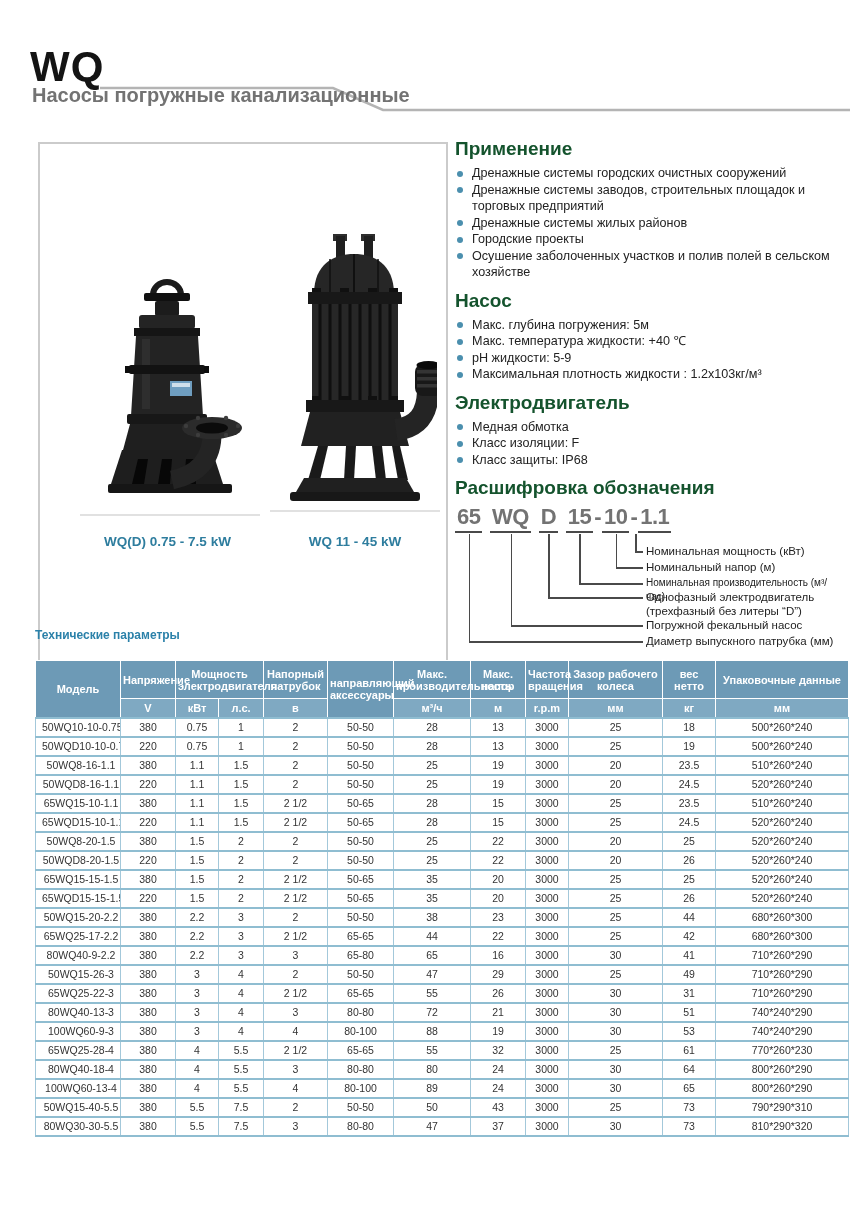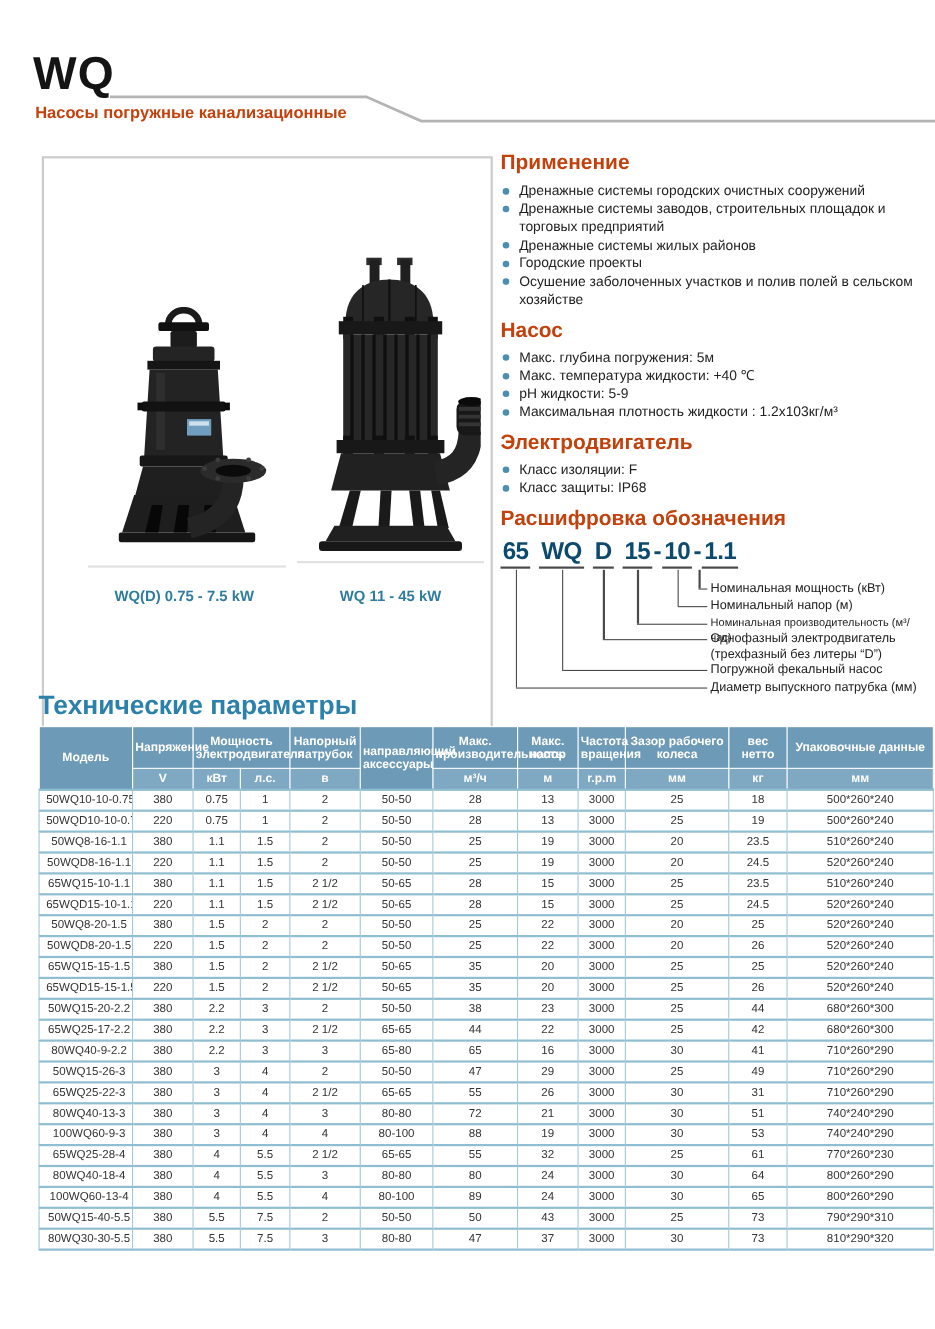--- a/index.html
+++ b/index.html
@@ -1,47 +1,47 @@
 <!DOCTYPE html>
 <html><head>
 <meta charset="utf-8">
 <style>
   html,body{margin:0;padding:0;background:#fff;font-family:"Liberation Sans",sans-serif;}
   #canvas{position:relative;width:850px;height:1208px;background:#fff;overflow:hidden;}
 
   
   .logo{position:absolute;left:30px;top:46px;font-size:42px;font-weight:800;color:#141414;letter-spacing:1px;line-height:42px;}
-  .subtitle{position:absolute;left:32px;top:94px;font-size:15px;font-weight:bold;color:#c2410c;}
+  .subtitle{position:absolute;left:32px;top:84px;font-size:20px;font-weight:bold;color:#737373;}
   .logo-line{position:absolute;left:0;top:78px;}
 
   
   .img-box{position:absolute;left:38px;top:142px;width:410px;height:556px;border:2px solid #cbcbcb;background:#fff;box-sizing:border-box;}
   .pump-svg{position:absolute;}
   .shadow-line{position:absolute;height:2px;background:#e1e1e1;}
   .caption{position:absolute;font-size:13.5px;font-weight:bold;color:#2e7d9e;text-align:center;}
 
   
   .right-col{position:absolute;left:455px;top:136px;width:393px;}
-  .sec-h{font-size:19px;font-weight:bold;color:#c2410c;margin:9px 0 5px 0;}
+  .sec-h{font-size:19px;font-weight:bold;color:#14532d;margin:9px 0 5px 0;}
   .sec-h.first{margin-top:2px;}
   ul.blist{list-style:none;margin:0 0 6px 0;padding:0;}
   ul.blist li{position:relative;padding-left:17px;font-size:12.6px;line-height:16.5px;color:#222;}
   ul.blist .bullet{position:absolute;left:2px;top:5.5px;width:6px;height:6px;border-radius:50%;background:#4b8fae;}
 
   
   #deco{position:relative;height:154px;margin-top:2px;}
-  #deco-code{font-size:22px;font-weight:800;color:#0c4a6e;letter-spacing:-0.5px;line-height:26px;}
+  #deco-code{font-size:22px;font-weight:800;color:#737373;letter-spacing:-0.5px;line-height:26px;}
   #deco-code .tok{display:inline-block;border-bottom:2px solid #4a4a4a;padding:0 2px 1px 2px;}
   #deco-code .sep{display:inline-block;padding:0 1px 3px 1px;}
   .dlabel{position:absolute;left:191px;font-size:11.5px;line-height:14px;color:#222;white-space:pre-line;width:200px;}
   .dlabel.small{font-size:10px;}
   .dline{position:absolute;background:#4a4a4a;}
 
   
-  .tbl-title{position:absolute;left:35px;top:628px;font-size:24px;font-weight:bold;color:#2b81a9;}
+  .tbl-title{position:absolute;left:35px;top:628px;font-size:12px;font-weight:bold;color:#2b81a9;}
   .params{position:absolute;left:35px;top:660px;border-collapse:collapse;table-layout:fixed;width:813px;}
   .params thead th{color:#fff;font-weight:bold;border:1px solid #fff;background:#6d9ab6;padding:0 2px;box-sizing:border-box;}
   .params thead tr.main th{height:38px;font-size:11px;line-height:12px;}
   .params thead tr.units th{height:19px;font-size:11px;background:#7fa9c2;}
   .params thead th.fs9{font-size:8.5px;line-height:9.5px;}
   .params thead th.fs10{font-size:10px;line-height:11px;}
   .params thead th.fs12{font-size:12px;}
   .params tbody td{border-left:1px solid #a3c8da;border-right:1px solid #a3c8da;border-top:2px solid #8fbdd1;border-bottom:2px solid #8fbdd1;height:17px;font-size:10.5px;color:#333;text-align:center;padding:0;white-space:nowrap;overflow:hidden;}
   .params tbody td.model{text-align:center;padding-left:6px;}
 </style>
@@ -152,20 +152,21 @@
     <div class="sec-h">Насос</div>
     <ul class="blist">
         <li><span class="bullet"></span><span>Макс. глубина погружения: 5м</span></li>
         <li><span class="bullet"></span><span>Макс. температура жидкости: +40 ℃</span></li>
         <li><span class="bullet"></span><span>pH жидкости: 5-9</span></li>
         <li><span class="bullet"></span><span>Максимальная плотность жидкости : 1.2x103кг/м³</span></li>
       </ul>
 
     <div class="sec-h">Электродвигатель</div>
     <ul class="blist">
+        <li><span class="bullet"></span><span>Медная обмотка</span></li>
         <li><span class="bullet"></span><span>Класс изоляции: F</span></li>
         <li><span class="bullet"></span><span>Класс защиты: IP68</span></li>
       </ul>
 
     <div class="sec-h">Расшифровка обозначения</div>
 
     <div id="deco">
       <div id="deco-code"><span class="tok">65</span><span class="sep">&nbsp;</span><span class="tok">WQ</span><span class="sep">&nbsp;</span><span class="tok">D</span><span class="sep">&nbsp;</span><span class="tok">15</span><span class="sep">-</span><span class="tok">10</span><span class="sep">-</span><span class="tok">1.1</span></div>
       <div class="dlabel" style="top:40px">Номинальная мощность (кВт)</div>
       <div class="dlabel" style="top:56px">Номинальный напор (м)</div>

